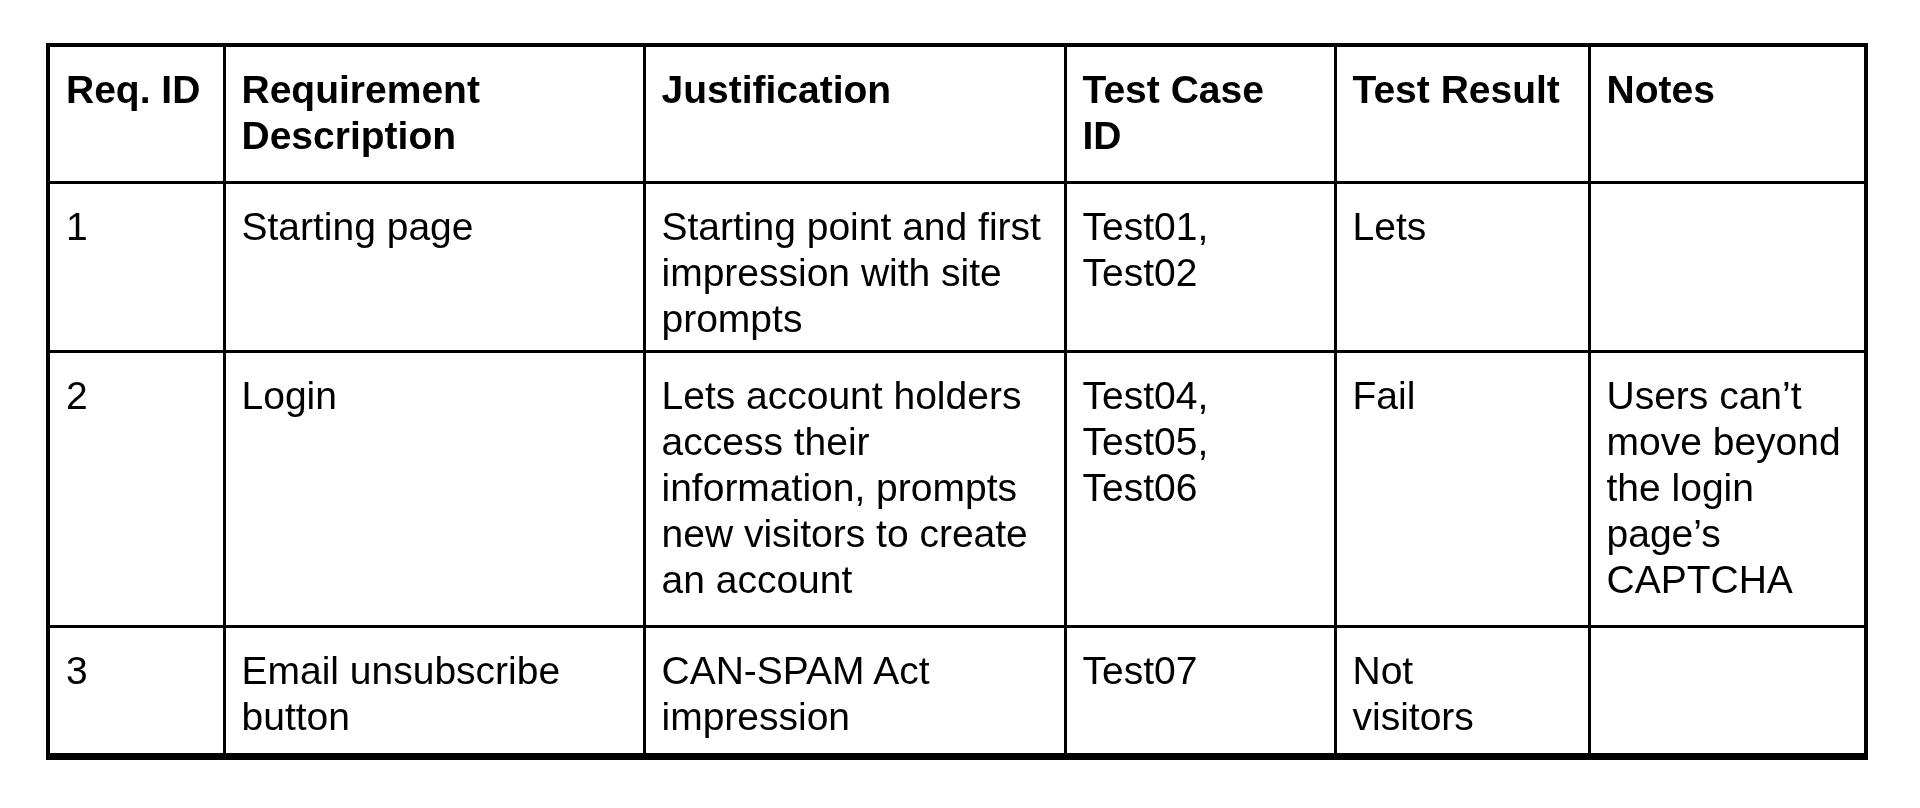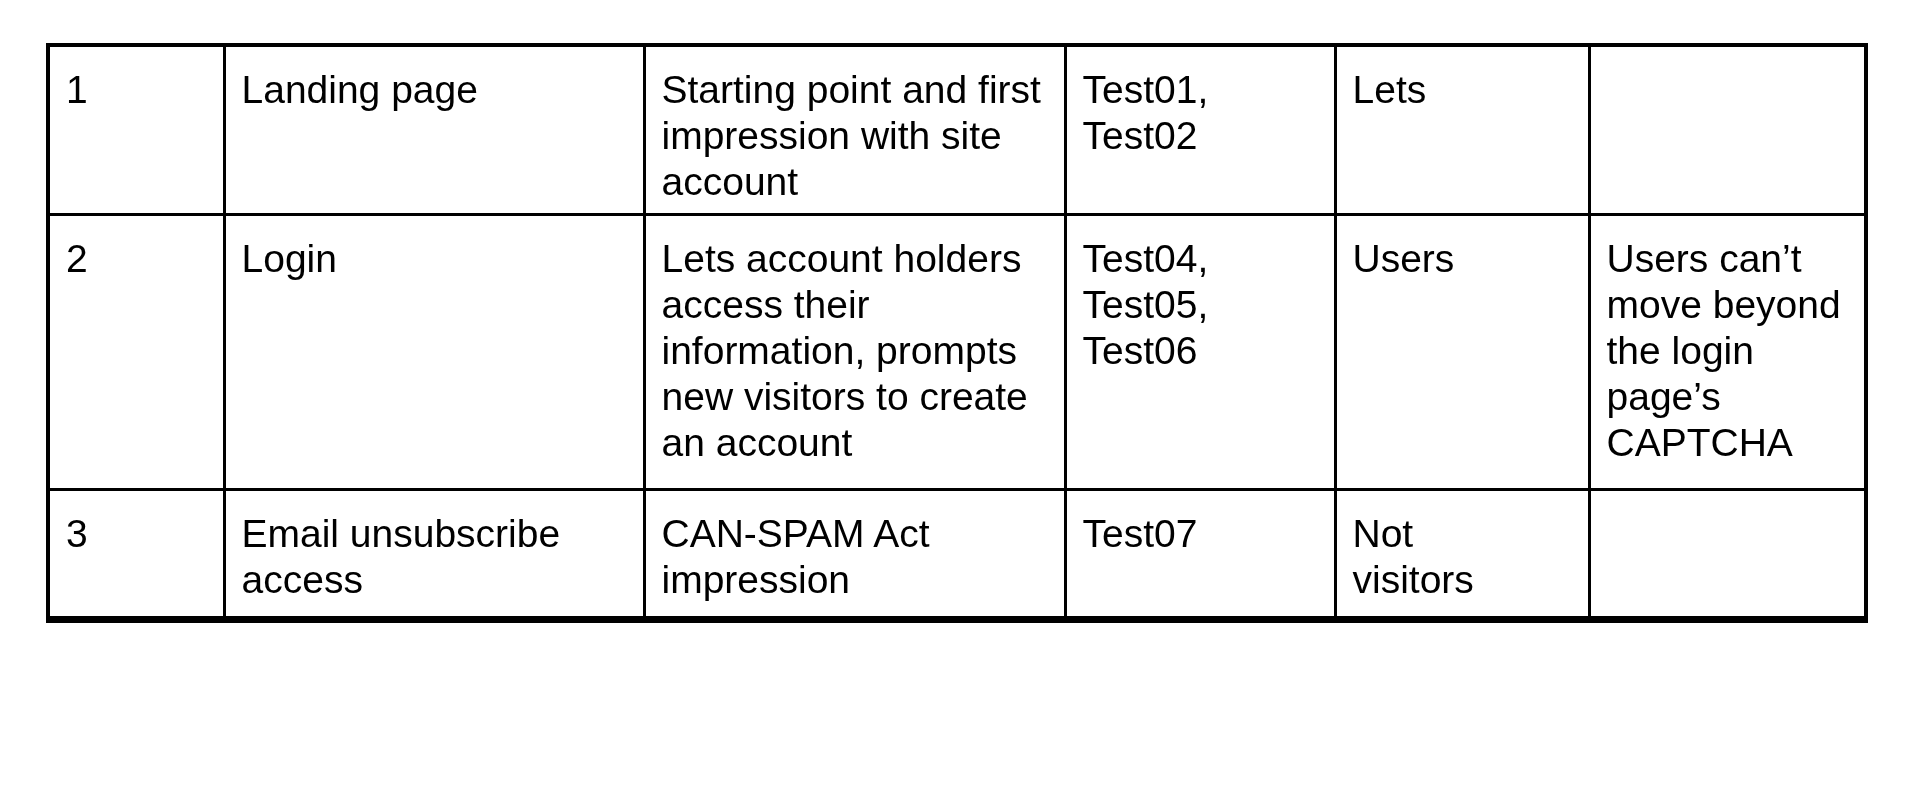--- a/index.html
+++ b/index.html
@@ -63,53 +63,63 @@
   <table class="req-table">
     <colgroup>
       <col class="c-reqid">
       <col class="c-desc">
       <col class="c-just">
       <col class="c-tcid">
       <col class="c-result">
       <col class="c-notes">
     </colgroup>
     <tbody>
+      <tr class="row-header">
+        <th>Req. ID</th>
+        <th>Requirement
+Description</th>
+        <th>Justification</th>
+        <th>Test Case
+ID</th>
+        <th>Test Result</th>
+        <th>Notes</th>
+      </tr>
       <tr class="row-1">
         <td>1</td>
-        <td>Landing page</td>
+        <td>Starting page</td>
         <td>Starting point and first
 impression with site
-account</td>
+prompts</td>
         <td>Test01,
 Test02</td>
         <td>Lets</td>
         <td></td>
       </tr>
       <tr class="row-2">
         <td>2</td>
         <td>Login</td>
         <td>Lets account holders
 access their
 information, prompts
 new visitors to create
 an account</td>
         <td>Test04,
 Test05,
 Test06</td>
-        <td>Users</td>
+        <td>Fail</td>
         <td>Users can’t
 move beyond
 the login
 page’s
 CAPTCHA</td>
       </tr>
       <tr class="row-3">
         <td>3</td>
         <td>Email unsubscribe
-access</td>
+button</td>
         <td>CAN-SPAM Act
 impression</td>
         <td>Test07</td>
         <td>Not
 visitors</td>
         <td></td>
       </tr>
     </tbody>
   </table>
 </div>

